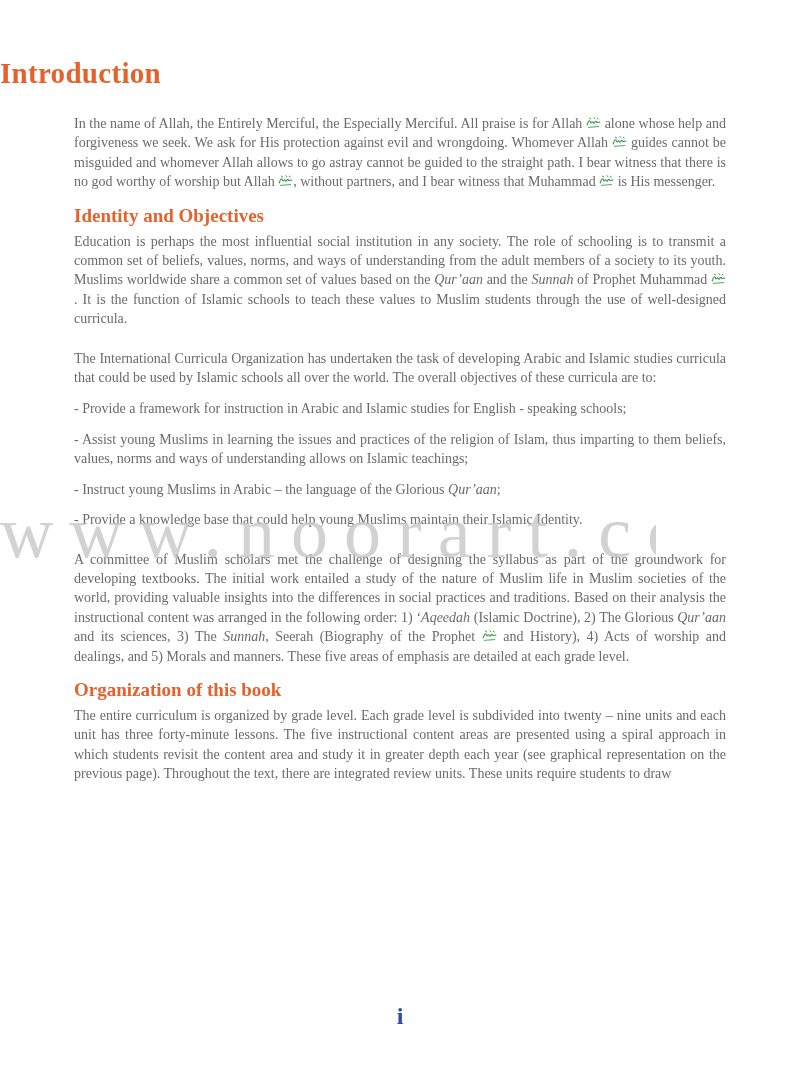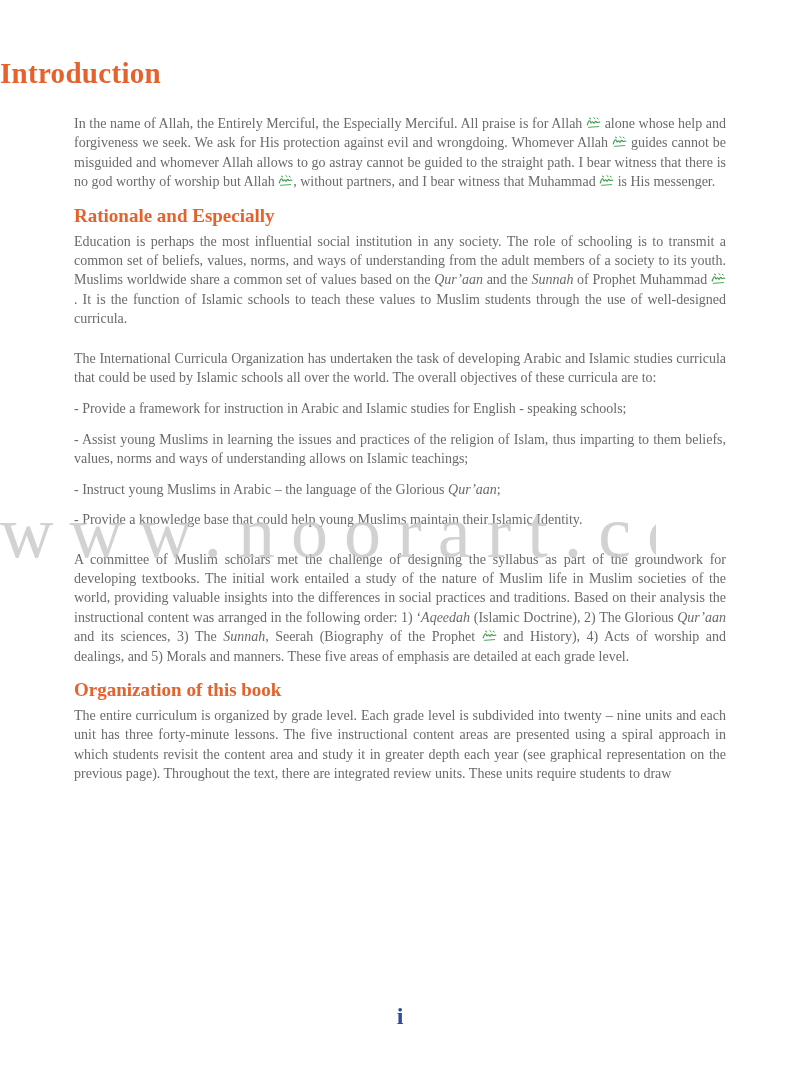--- a/index.html
+++ b/index.html
@@ -121,21 +121,21 @@
   </span><span>, without partners, and I bear witness that Muhammad </span><span class="hon" title="ﷺ">
     <svg viewBox="0 0 18 15" width="15" height="13" aria-hidden="true">
       <g fill="none" stroke="var(--honorific-green, #3F9D51)" stroke-width="1.4" stroke-linecap="round">
         <path d="M1.5 10.5 C3 5 4.5 4 5.5 7.2 C6.3 9.8 7.5 4.8 8.8 7.6 C10 10.2 11 4.4 12.5 6.8 C13.8 8.8 15.4 6.2 16.5 7.2"></path>
         <path d="M4 2.2 L5.6 3.2 M9.4 1.7 L10.9 2.9 M13.4 2.3 L14.7 3.3" stroke-width="1.2"></path>
         <path d="M2.8 13.3 L15.2 12.4" stroke-width="1.1"></path>
       </g>
     </svg>
   </span><span> is His messenger.</span></p>
 
-    <h2 class="section-heading">Rationale and Especially</h2>
+    <h2 class="section-heading">Identity and Objectives</h2>
 
     <p class="body-para"><span>Education is perhaps the most influential social institution in any society. The role of schooling is to transmit a common set of beliefs, values, norms, and ways of understanding from the adult members of a society to its youth. Muslims worldwide share a common set of values based on the </span><span class="it">Qur’aan</span><span> and the </span><span class="it">Sunnah</span><span> of Prophet Muhammad </span><span class="hon" title="ﷺ">
     <svg viewBox="0 0 18 15" width="15" height="13" aria-hidden="true">
       <g fill="none" stroke="var(--honorific-green, #3F9D51)" stroke-width="1.4" stroke-linecap="round">
         <path d="M1.5 10.5 C3 5 4.5 4 5.5 7.2 C6.3 9.8 7.5 4.8 8.8 7.6 C10 10.2 11 4.4 12.5 6.8 C13.8 8.8 15.4 6.2 16.5 7.2"></path>
         <path d="M4 2.2 L5.6 3.2 M9.4 1.7 L10.9 2.9 M13.4 2.3 L14.7 3.3" stroke-width="1.2"></path>
         <path d="M2.8 13.3 L15.2 12.4" stroke-width="1.1"></path>
       </g>
     </svg>
   </span><span>. It is the function of Islamic schools to teach these values to Muslim students through the use of well-designed curricula.</span></p>

